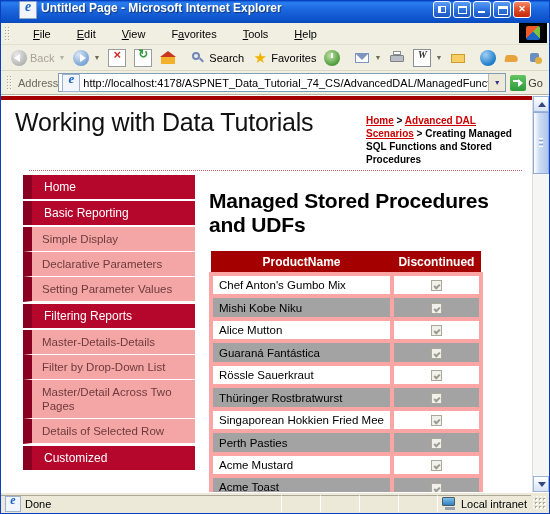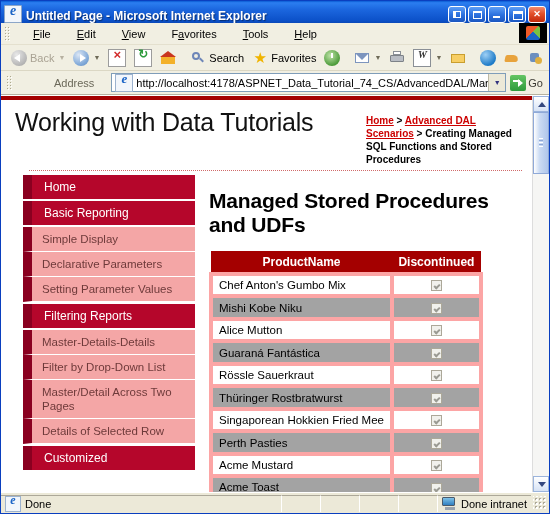--- a/index.html
+++ b/index.html
@@ -13,21 +13,21 @@
     position:absolute;left:0;top:0;width:550px;height:514px;
     box-sizing:border-box;
     border:1px solid #0A3FBF;
     background:#ECE9D8;
     display:flex;flex-direction:column;
   }
   
   .titlebar{
     height:22px;flex:0 0 22px;
     background:linear-gradient(180deg,#0A5BD3 0%,#2B7EF0 8%,#1B66DE 40%,#0C51C9 88%,#0A49B8 100%);
-    display:flex;align-items:flex-end;padding:0 1px;position:relative;
+    display:flex;align-items:flex-start;padding:0 16px;position:relative;
   }
   .title-icon{
     width:16px;height:16px;margin:0 4px 0 2px;flex:0 0 16px;position:relative;
     background:#F2F6FB;border:1px solid #8CA6C8;border-radius:1px;
   }
   .title-icon:after{
     content:"e";position:absolute;left:0;right:0;top:-3px;
     font-family:"Liberation Serif",serif;font-style:italic;font-weight:bold;
     font-size:14px;color:#1B64C6;text-align:center;
   }
@@ -133,21 +133,21 @@
     background:#E8A33D;border-radius:2px 6px 2px 2px;transform:skewX(-12deg);}
   .ico-msn:before{content:"";position:absolute;left:2px;top:3px;width:9px;height:9px;
     background:#6C8FBF;border-radius:2px;}
   .ico-msn:after{content:"";position:absolute;left:7px;top:7px;width:7px;height:7px;
     background:#E0B040;border-radius:50%;}
   
   .addrbar{
     height:23px;flex:0 0 23px;background:#F1EFE2;display:flex;align-items:center;
     padding:0 2px;border-bottom:1px solid #B6B2A0;
   }
-  .addr-label{font-size:11px;color:#6B6859;padding:0 17px 0 2px;white-space:nowrap;margin-left:36px;}
+  .addr-label{font-size:11px;color:#6B6859;padding:0 0 0 2px;white-space:nowrap;}
   .addr-field{
     flex:1;height:19px;background:#fff;border:1px solid #7F9DB9;
     display:flex;align-items:center;box-sizing:border-box;min-width:0;
   }
   .addr-ico{width:16px;height:16px;margin:0 3px;flex:0 0 16px;position:relative;
     background:#F2F6FB;border:1px solid #9CB2CE;}
   .addr-ico:after{content:"e";position:absolute;left:0;right:0;top:-4px;text-align:center;
     font-family:"Liberation Serif",serif;font-style:italic;font-weight:bold;font-size:13px;color:#1B64C6;}
   .addr-url{font-size:11px;color:#000;white-space:nowrap;overflow:hidden;flex:1;}
   .addr-drop{width:16px;height:17px;display:flex;align-items:center;justify-content:center;
@@ -471,18 +471,18 @@
     <div class="st-pane st-first">
       <span class="st-ico"></span>
       <span>Done</span>
     </div>
     <div class="st-pane st-empty"></div>
     <div class="st-pane st-empty"></div>
     <div class="st-pane st-empty"></div>
     <div class="st-pane st-empty"></div>
     <div class="st-pane">
       <span class="zone-ico"></span>
-      <span>Done intranet</span>
+      <span>Local intranet</span>
     </div>
     <div class="grip-r"></div>
   </div>
 
 </div>
 
 </body></html>

